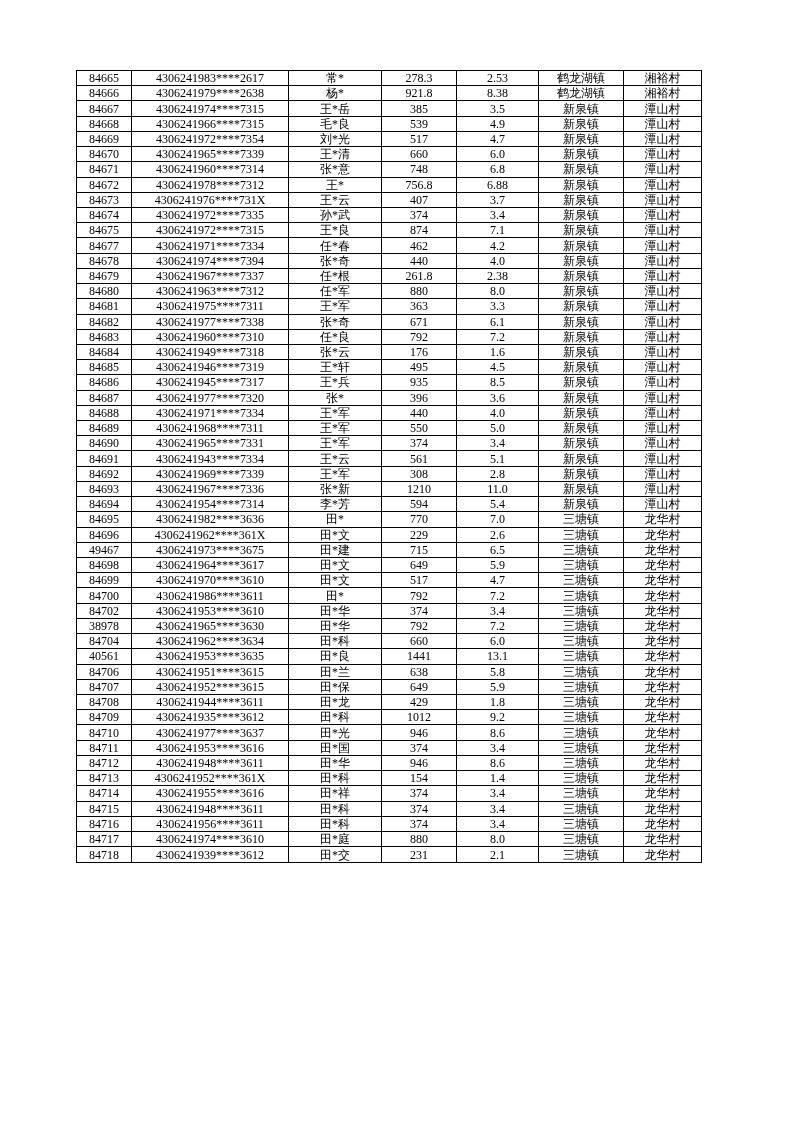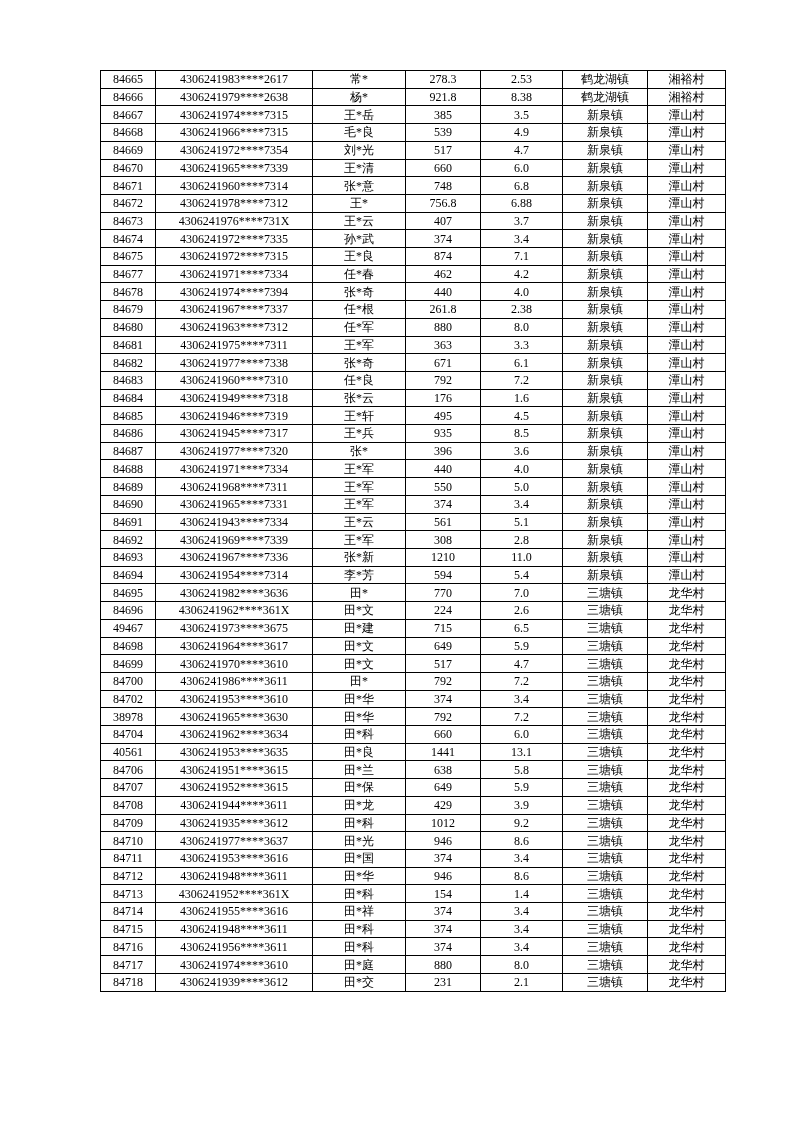--- a/index.html
+++ b/index.html
@@ -9,24 +9,24 @@
   body {
     width: 794px;
     height: 1122px;
     background: #ffffff;
     position: relative;
     color: #000000;
     font-family: "Liberation Serif", "DejaVu Serif", serif;
   }
   .sheet-table {
     position: absolute;
-    left: 100px;
+    left: 76px;
     top: 70px;
     width: 625px;
-    height: 922px;
+    height: 793px;
     border-collapse: collapse;
     table-layout: fixed;
     font-size: 12px;
   }
   .sheet-table td {
     border: 1px solid #000000;
     text-align: center;
     vertical-align: middle;
     padding: 0 2px;
     overflow: hidden;
@@ -316,21 +316,21 @@
           <td>田*</td>
           <td>770</td>
           <td>7.0</td>
           <td>三塘镇</td>
           <td>龙华村</td>
         </tr>
         <tr>
           <td>84696</td>
           <td>4306241962****361X</td>
           <td>田*文</td>
-          <td>224</td>
+          <td>229</td>
           <td>2.6</td>
           <td>三塘镇</td>
           <td>龙华村</td>
         </tr>
         <tr>
           <td>49467</td>
           <td>4306241973****3675</td>
           <td>田*建</td>
           <td>715</td>
           <td>6.5</td>
@@ -416,21 +416,21 @@
           <td>649</td>
           <td>5.9</td>
           <td>三塘镇</td>
           <td>龙华村</td>
         </tr>
         <tr>
           <td>84708</td>
           <td>4306241944****3611</td>
           <td>田*龙</td>
           <td>429</td>
-          <td>3.9</td>
+          <td>1.8</td>
           <td>三塘镇</td>
           <td>龙华村</td>
         </tr>
         <tr>
           <td>84709</td>
           <td>4306241935****3612</td>
           <td>田*科</td>
           <td>1012</td>
           <td>9.2</td>
           <td>三塘镇</td>

